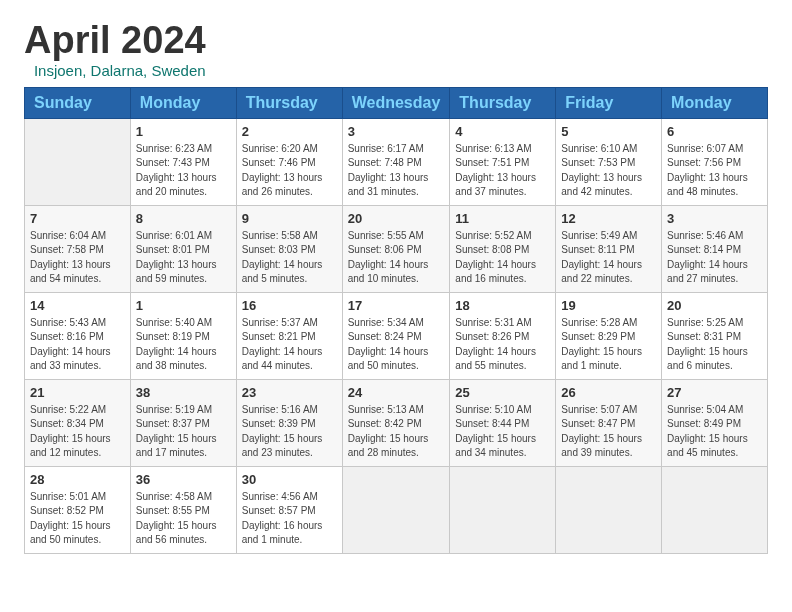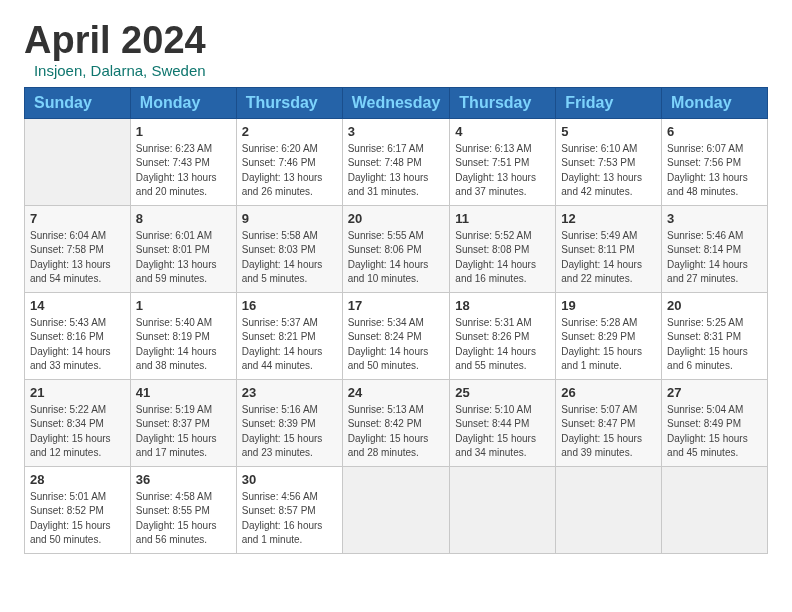--- a/index.html
+++ b/index.html
@@ -205,21 +205,21 @@
           <span class="day-number">20</span>
           <div class="day-info">Sunrise: 5:25 AM<br>Sunset: 8:31 PM<br>Daylight: 15 hours<br>and 6 minutes.</div>
         </td>
       </tr>
       <tr>
         <td>
           <span class="day-number">21</span>
           <div class="day-info">Sunrise: 5:22 AM<br>Sunset: 8:34 PM<br>Daylight: 15 hours<br>and 12 minutes.</div>
         </td>
         <td>
-          <span class="day-number">41</span>
+          <span class="day-number">38</span>
           <div class="day-info">Sunrise: 5:19 AM<br>Sunset: 8:37 PM<br>Daylight: 15 hours<br>and 17 minutes.</div>
         </td>
         <td>
           <span class="day-number">23</span>
           <div class="day-info">Sunrise: 5:16 AM<br>Sunset: 8:39 PM<br>Daylight: 15 hours<br>and 23 minutes.</div>
         </td>
         <td>
           <span class="day-number">24</span>
           <div class="day-info">Sunrise: 5:13 AM<br>Sunset: 8:42 PM<br>Daylight: 15 hours<br>and 28 minutes.</div>
         </td>

